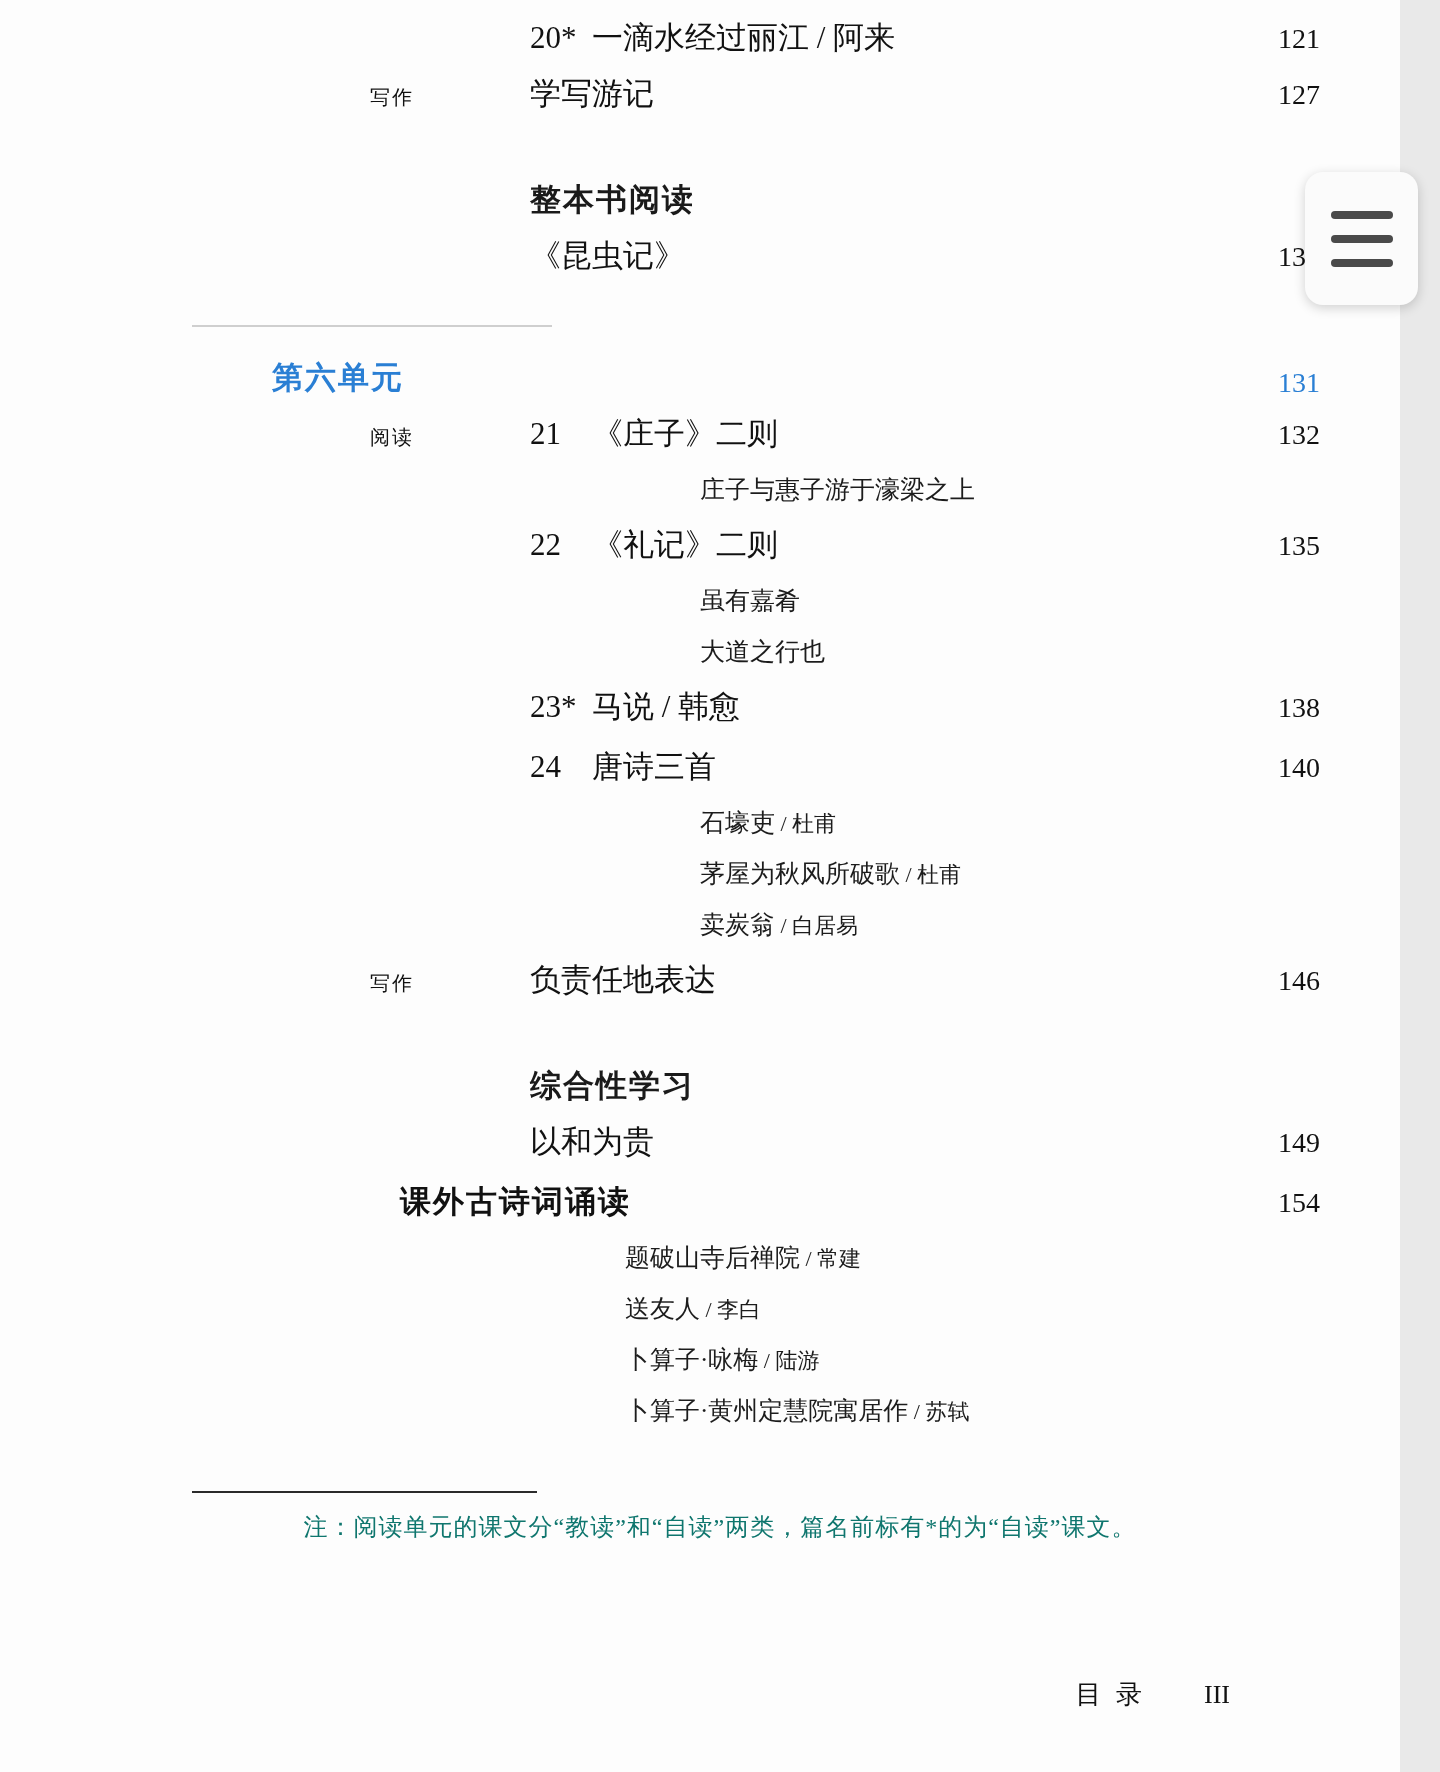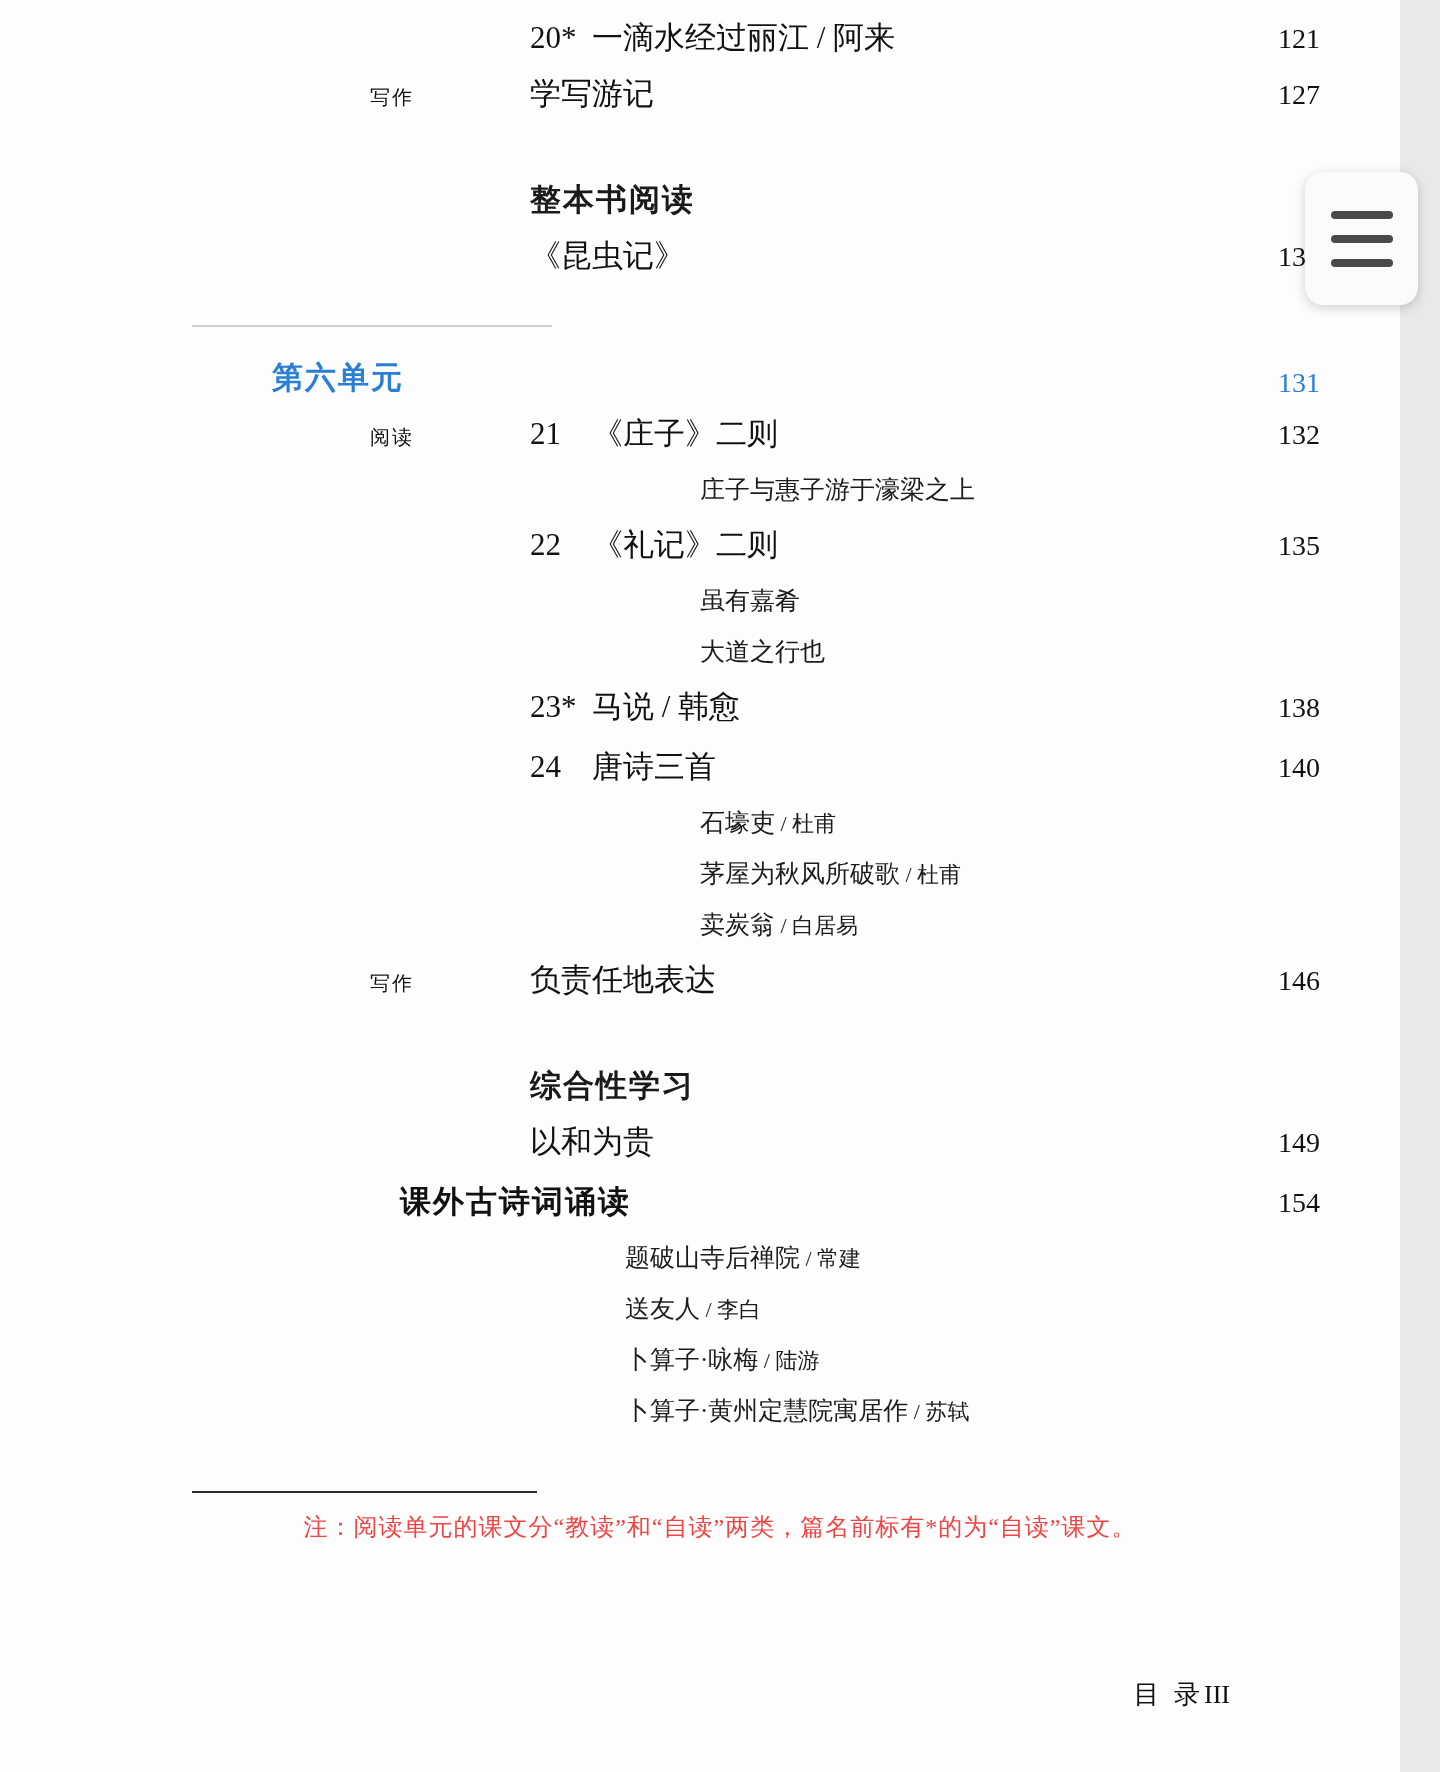--- a/index.html
+++ b/index.html
@@ -150,33 +150,34 @@
     background: #2b2b2b;
     margin: 0 0 0 192px;
   }
   .footnote {
     width: 1240px;
     margin: 18px auto 0 auto;
     padding-left: 40px;
     box-sizing: border-box;
     font-size: 24px;
     letter-spacing: 1px;
-    color: #ef4444;
+    color: #0f766e;
     text-align: center;
   }
 
   
   .page-footer {
     position: absolute;
     right: 170px;
     bottom: 60px;
     font-size: 26px;
     letter-spacing: 4px;
     color: #111;
     display: flex;
+    gap: 58px;
     align-items: baseline;
   }
   .page-footer .folio {
     font-family: "Liberation Serif", serif;
     letter-spacing: 0;
   }
 
   
   .menu-fab {
     position: absolute;

